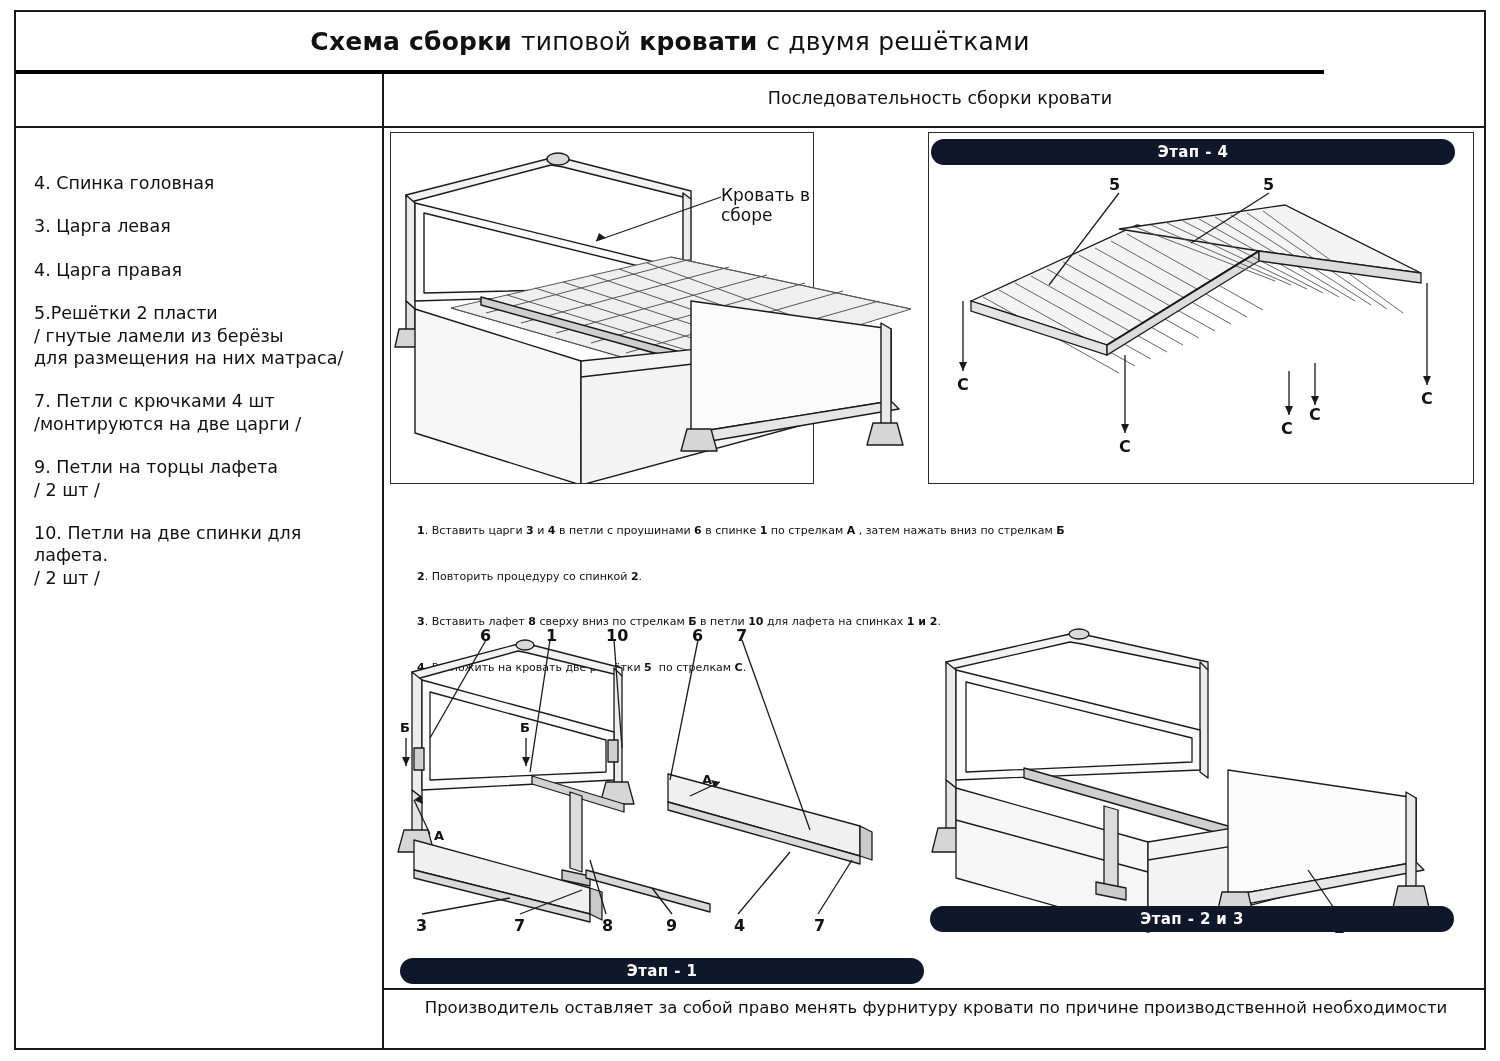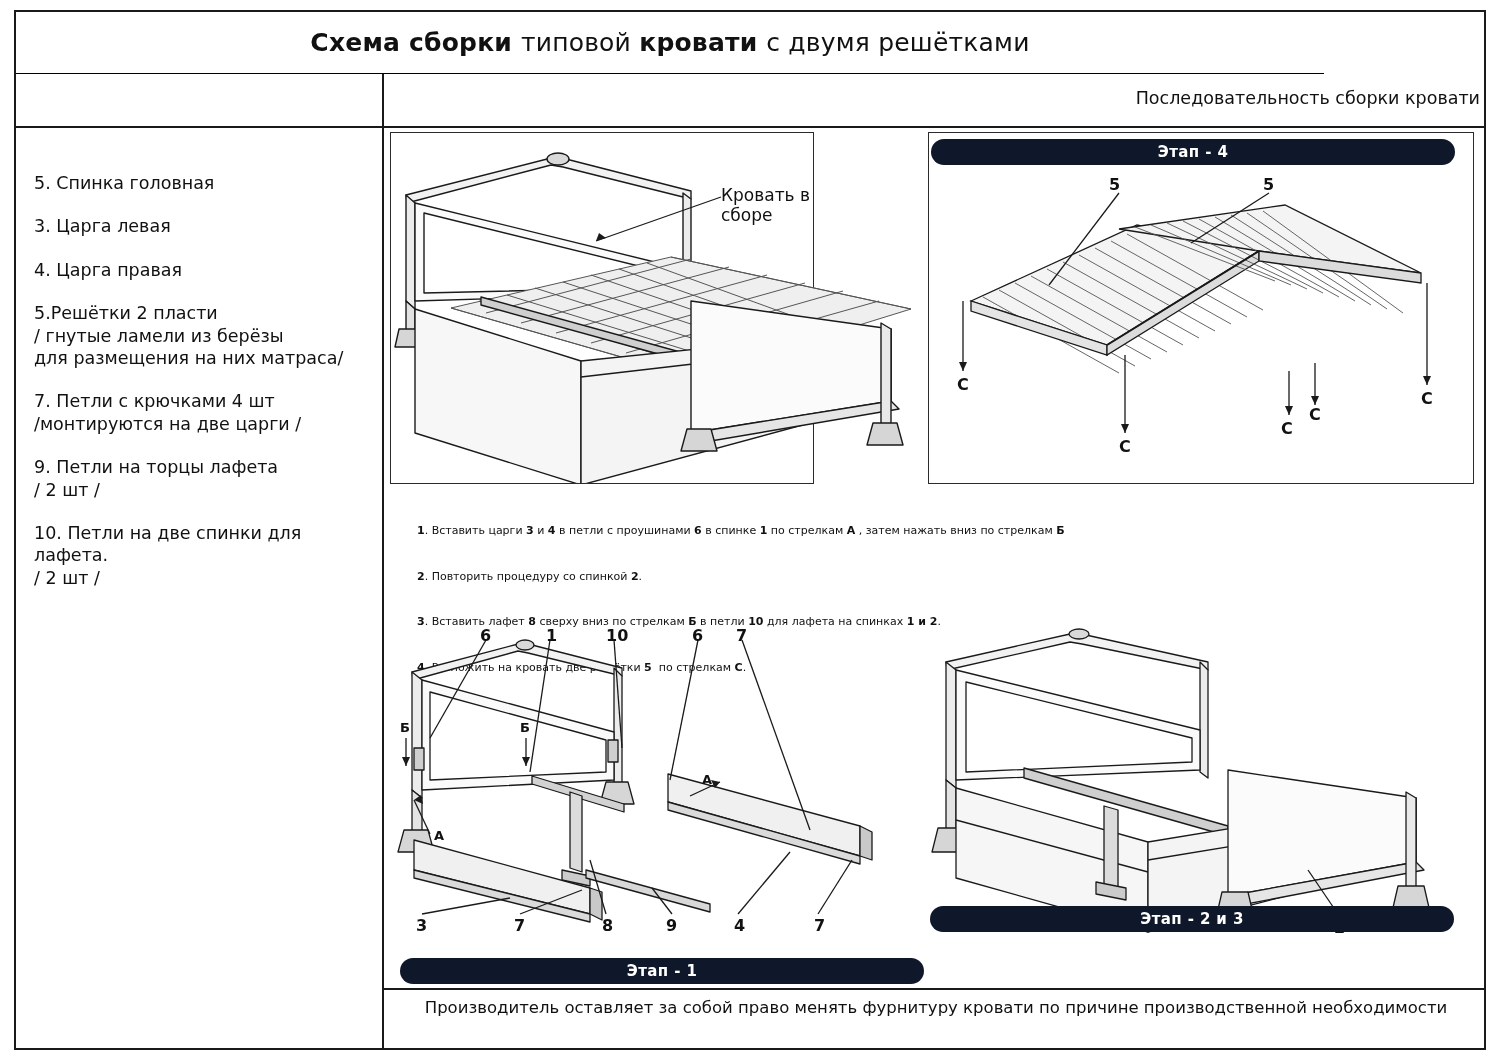--- a/index.html
+++ b/index.html
@@ -30,21 +30,21 @@
   
   .title-bar {
     position: absolute;
     left: 16px;
     top: 12px;
     width: 1308px;
     height: 62px;
     display: flex;
     align-items: center;
     justify-content: center;
-    border-bottom: 1px solid #000000;
+    border-bottom: 4px solid #000000;
     box-sizing: border-box;
   }
   .title-text {
     font-size: 25px;
     color: #111;
     letter-spacing: 0.2px;
   }
   .title-text b { font-weight: bold; }
   
   .col-sep {
@@ -84,21 +84,21 @@
     line-height: 1.28;
     margin-bottom: 21px;
     white-space: pre-line;
   }
   
   .right-head {
     position: absolute;
     left: 400px;
     top: 88px;
     width: 1080px;
-    text-align: right;
+    text-align: center;
     font-size: 17.5px;
     color: #111;
   }
   
   .panel {
     position: absolute;
     box-sizing: border-box;
   }
   .panel-box {
     border: 1px solid #2b2b2b;
@@ -192,21 +192,21 @@
     <div class="title-text">
       <b>Схема сборки </b><span>типовой </span><b>кровати </b><span>с двумя решётками</span>
     </div>
   </div>
 
   <div class="head-sep"></div>
   <div class="col-sep"></div>
 
 
   <div class="parts-list">
-    <div class="part">5.  Спинка головная</div>
+    <div class="part">4.  Спинка головная</div>
     <div class="part">3. Царга левая</div>
     <div class="part">4. Царга правая</div>
     <div class="part">5.Решётки  2 пласти
 / гнутые ламели из берёзы
 для размещения на них матраса/</div>
     <div class="part">7. Петли с крючками 4 шт
 /монтируются на две царги /</div>
     <div class="part">9. Петли на торцы лафета
 / 2 шт /</div>
     <div class="part">10. Петли на две спинки для лафета.

